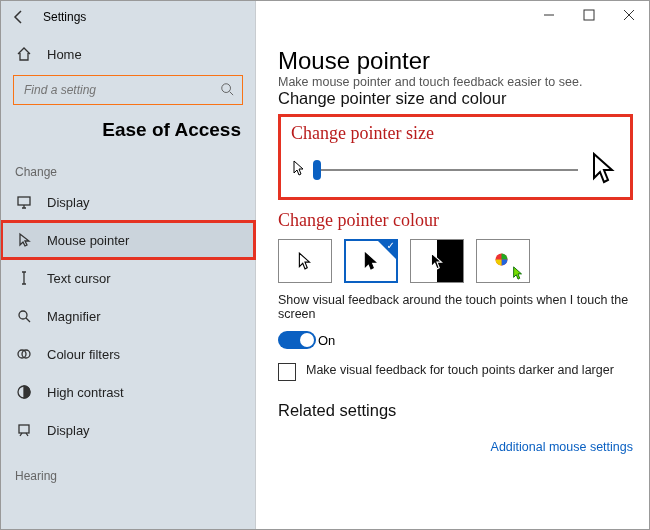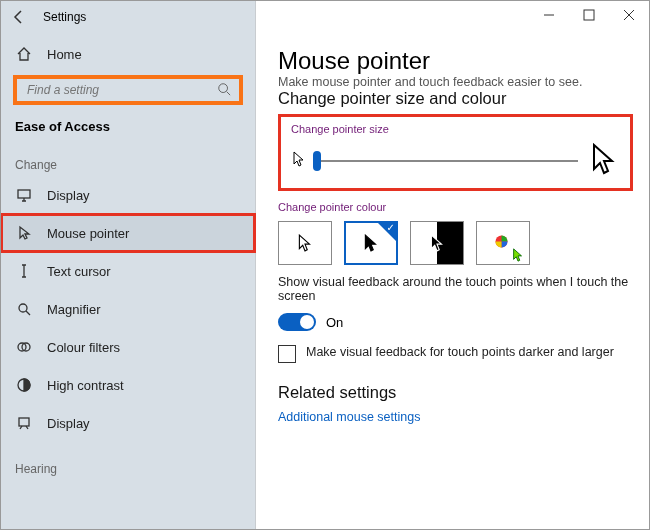--- a/index.html
+++ b/index.html
@@ -44,40 +44,41 @@
     cursor: pointer;
   }
   .sb-row.home { padding-top:12px; padding-bottom:12px;}
   .sb-icon { width:18px; height:18px; display:flex; align-items:center; justify-content:center; flex:0 0 18px;}
   .sb-icon svg { width:16px; height:16px; stroke:#333; fill:none; stroke-width:1.3; }
   .sb-label { font-size: 13px; color:#222; }
   .search-wrap { padding: 0 12px 10px 12px; }
   .search {
     width: 100%;
     height: 30px;
-    border: 4px solid #f97316;
+    border: 1px solid #f97316;
     background: transparent;
     display: flex;
     align-items: center;
     padding: 0 8px;
     justify-content: space-between;
   }
   .search input {
     border: none;
     background: transparent;
     outline: none;
     font-size: 12px;
     font-style: italic;
     color: #555;
     width: 80%;
   }
   .section-heading {
     font-weight: 600;
-    font-size: 13px;
+    font-size: 19px;
     padding: 4px 14px 14px 14px;
+    text-align: right;
   }
   .group-label {
     font-size: 12px;
     color: #666;
     padding: 10px 14px 4px 14px;
   }
   .sb-row.active {
     outline: 3px solid #e53222;
     outline-offset: -2px;
     background: #cbd4dc;
@@ -97,21 +98,21 @@
   }
   .winbtn {
     width: 40px; height: 28px;
     display:flex; align-items:center; justify-content:center;
     cursor:pointer;
     color:#333;
   }
   .page-title { font-size: 24px; font-weight: 400; margin-top: 46px; }
   .page-sub   { font-size: 12.5px; color:#555; }
   .h2 { font-size: 16.5px; font-weight: 400; color:#111;}
-  .lbl { font-size: 11px; color:#701a75; margin-top: 10px; }
+  .lbl { font-size: 18px; color:#b91c1c; margin-top: 10px; font-family: Liberation Serif, serif; }
 
   .size-box {
     border: 3px solid #e53222;
     padding: 6px 10px 10px 10px;
     margin-top: 6px;
   }
   .slider-row {
     display:flex; align-items:center; gap:10px; margin-top:8px;
   }
   .mini-cursor svg, .big-cursor svg { fill:#fff; stroke:#000; stroke-width:1;}
@@ -139,32 +140,32 @@
   .swatch.selected::before{
     content:"✓"; position:absolute; top:-1px; right:1px; color:#fff; font-size:10px; z-index:2;
   }
   .swatch svg { width:18px; height:18px; }
   .sw-white svg { fill:#fff; stroke:#000;}
   .sw-black svg { fill:#000; stroke:#000;}
   .sw-invert { background: linear-gradient(90deg,#fff 50%,#000 50%);}
   .sw-invert svg { fill:#000; stroke:#fff;}
 
   .body-text { font-size:12.5px; color:#222; margin-top:10px;}
-  .toggle-row { display:flex; align-items:center; gap:10px; margin-top:10px;}
+  .toggle-row { display:flex; align-items:center; gap:2px; margin-top:10px;}
   .toggle {
     width:38px; height:18px; border-radius:10px; background:#0a60c2;
     position:relative;
   }
   .toggle .knob{
     position:absolute; right:2px; top:2px; width:14px; height:14px;
     border-radius:50%; background:#fff;
   }
   .check-row { display:flex; gap:10px; margin-top:14px;}
   .checkbox { width:18px; height:18px; border:1.5px solid #333; }
-  .link { color:#0a60c2; font-size:12.5px; margin-top:8px; cursor:pointer;}
+  .link { color:#0a60c2; font-size:12.5px; margin-top:20px; cursor:pointer;text-align:right;}
 </style>
 </head>
 <body>
 
 <div class="window">
 
   <div class="sidebar">
     <div class="sb-top">
       <div class="sb-back">
         <svg viewBox="0 0 16 16">

